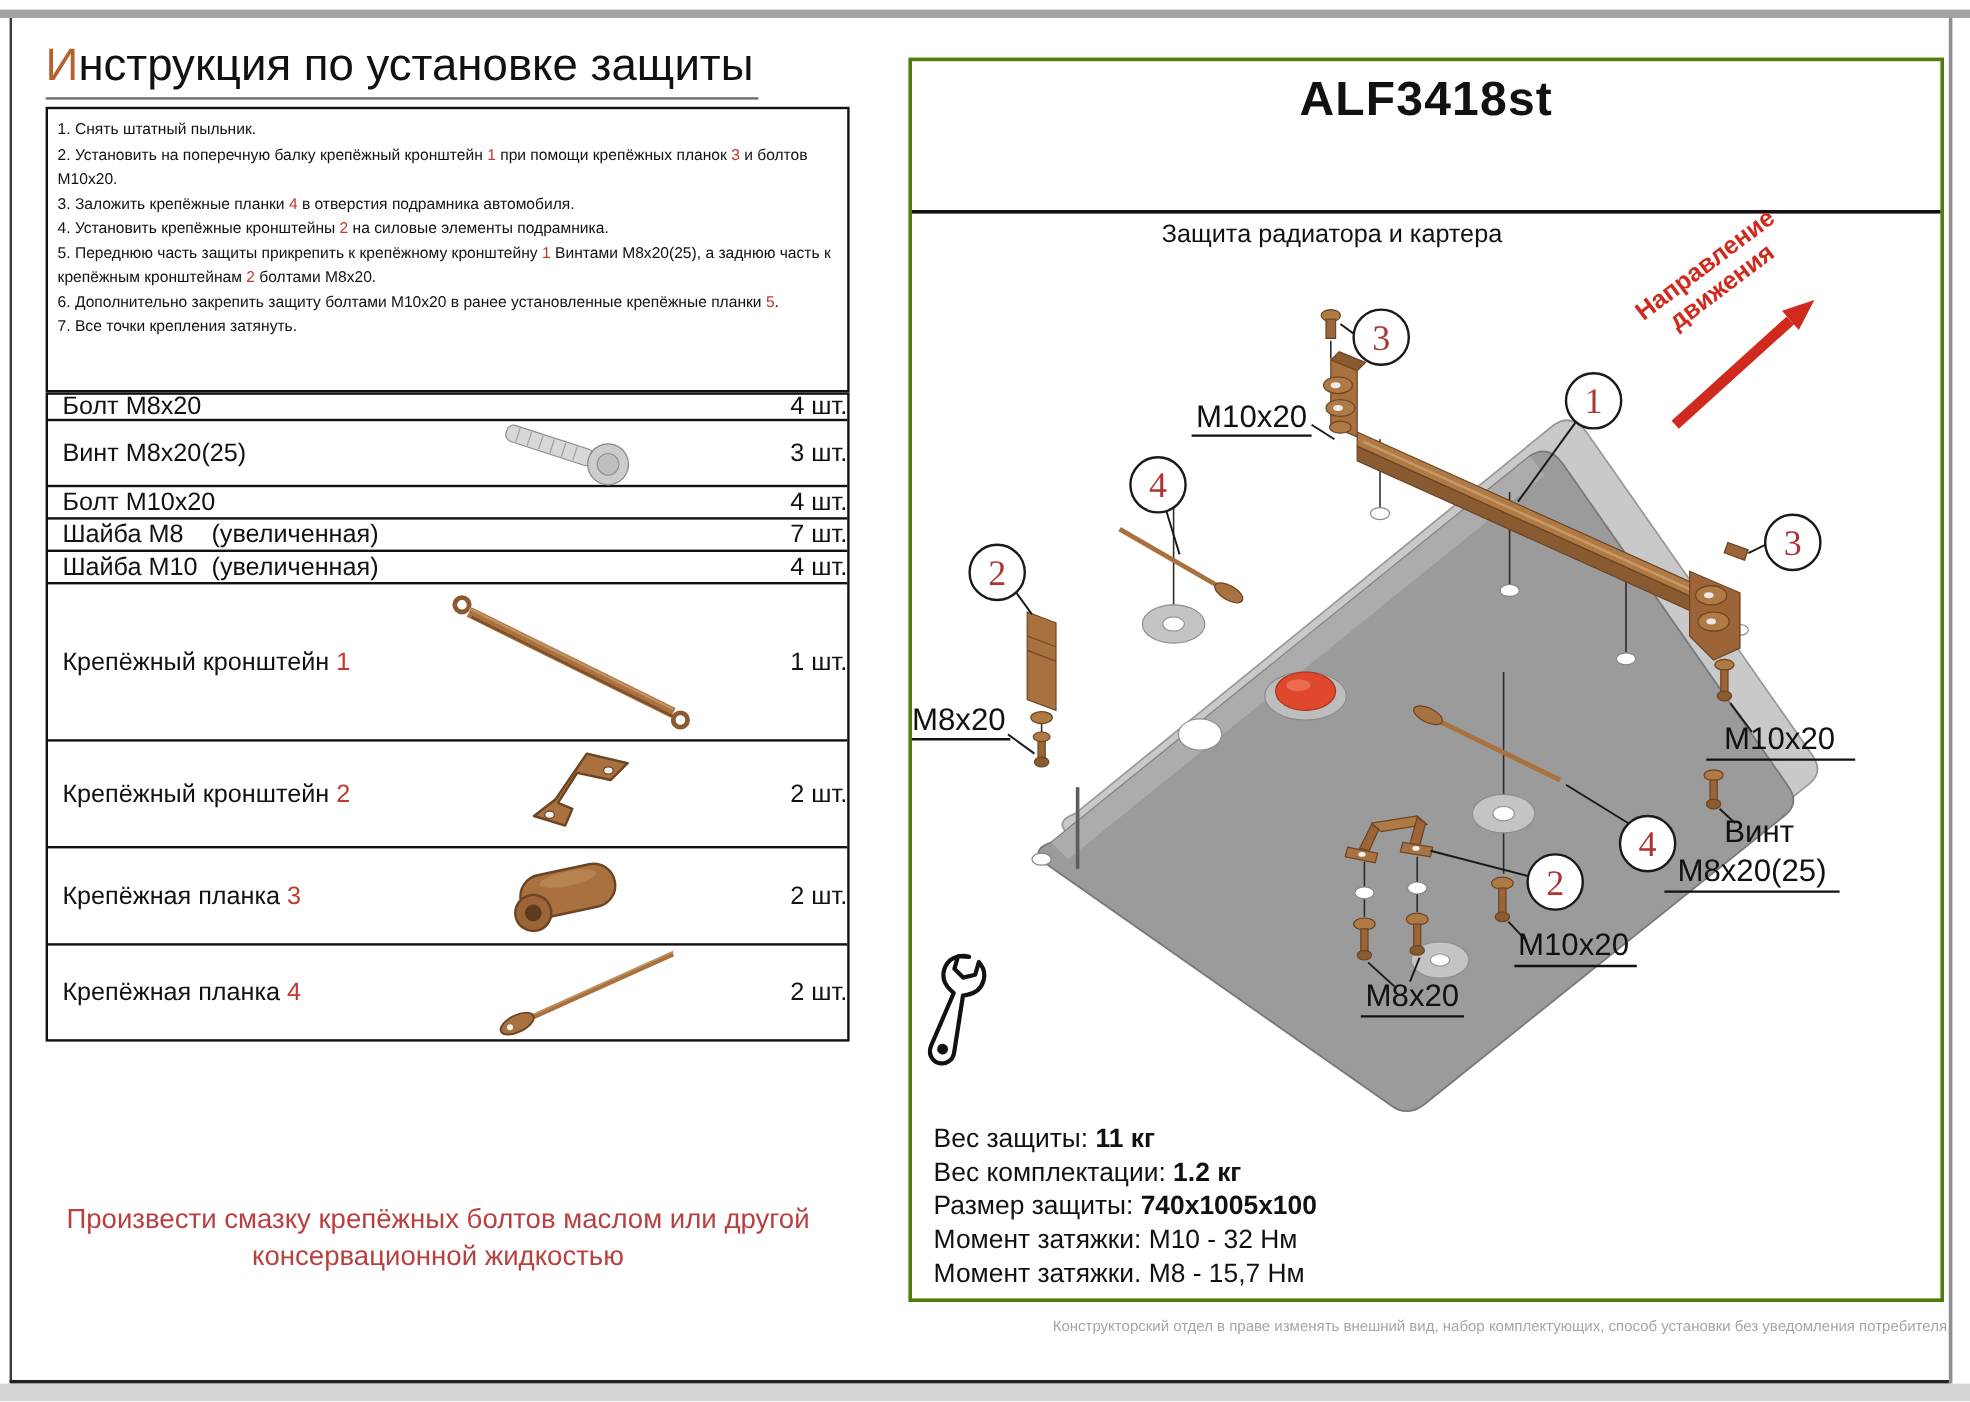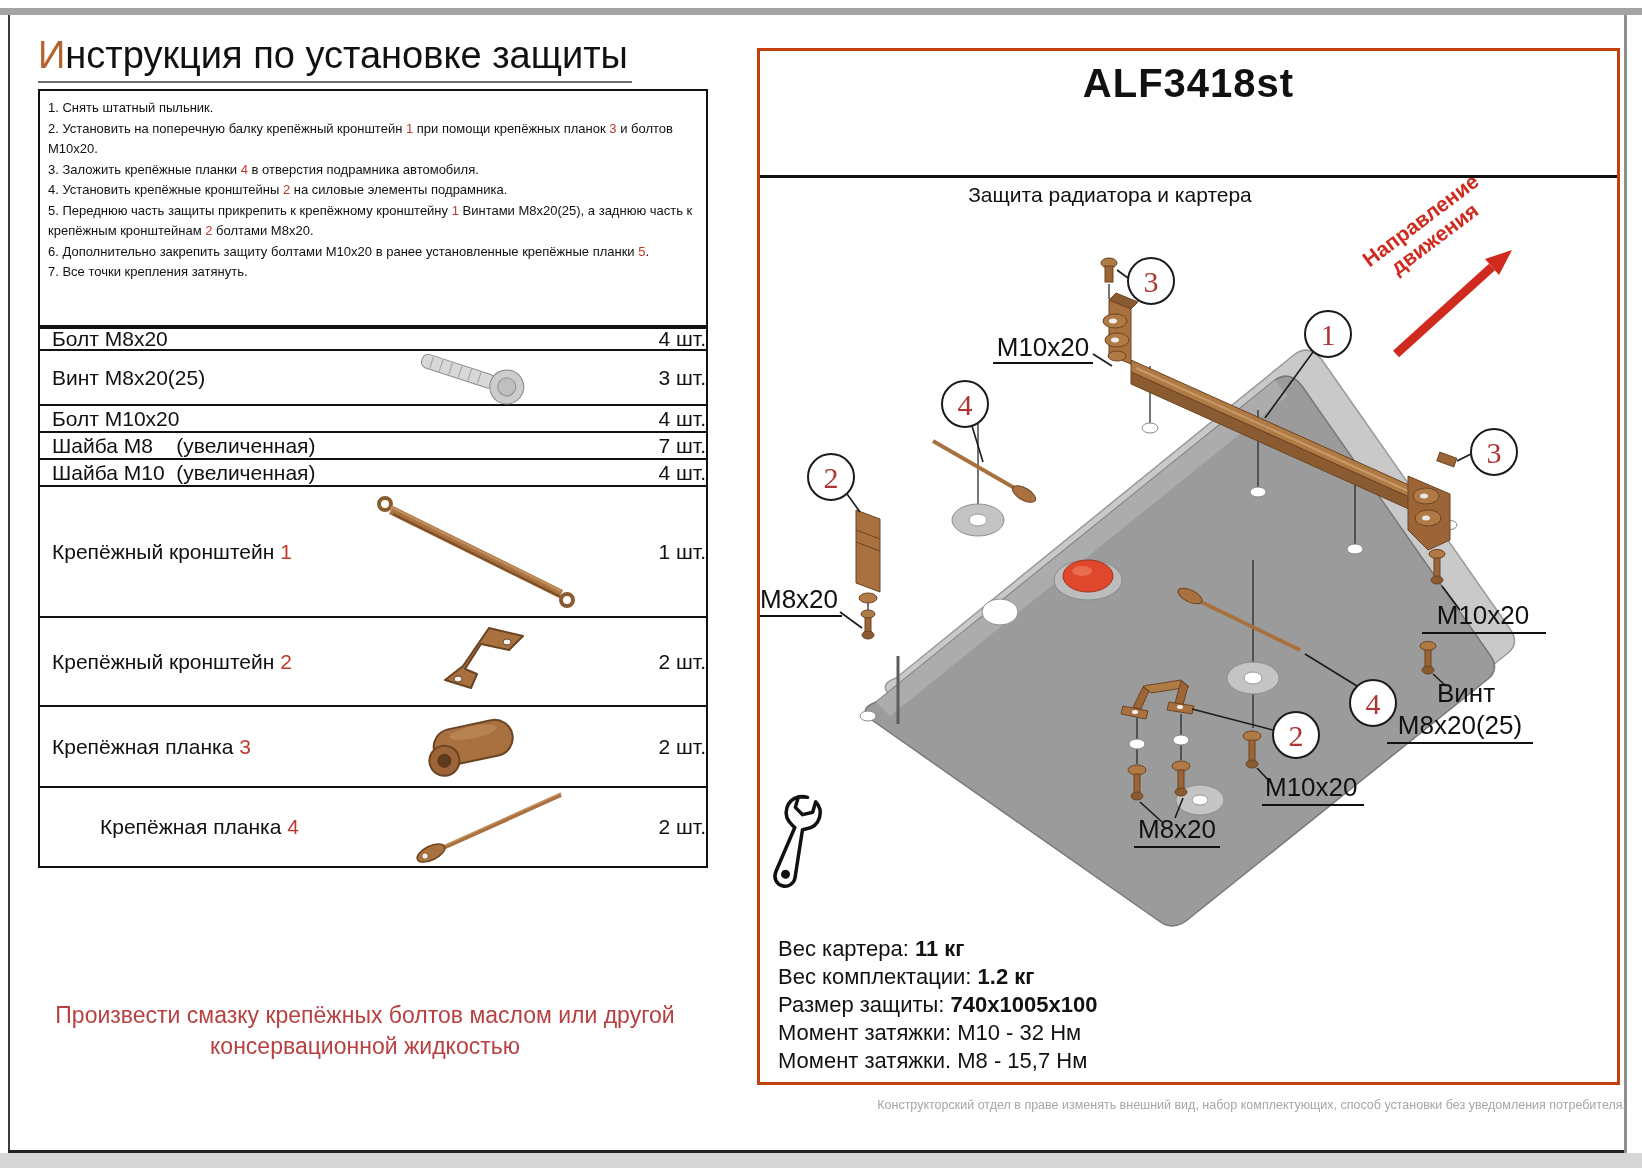--- a/index.html
+++ b/index.html
@@ -22,34 +22,34 @@
     font-size:13px;line-height:20.5px;box-sizing:content-box;}
   .step{white-space:normal;}
   .red-num{color:var(--red);}
 
   .parts-header{display:flex;justify-content:space-between;align-items:baseline;margin-top:3px;margin-bottom:3px;width:670px;}
   .parts-header .ph-title{font-size:33px;font-weight:700;}
   .parts-header .ph-qty{font-size:31px;font-weight:700;padding-right:4px;}
 
   .parts-table{width:666px;border:2px solid #111;}
   .part-row{position:relative;display:flex;align-items:center;border-bottom:2px solid #111;box-sizing:border-box;}
-  .part-row:last-child{border-bottom:none;margin-left:48px;}
+  .part-row:last-child{border-bottom:none;}
   .row-0{height:22px}.row-1{height:55px}.row-2{height:27px}.row-3{height:27px}.row-4{height:27px}
   .row-5{height:131px}.row-6{height:89px}.row-7{height:81px}.row-8{height:78px}
   .part-name{flex:1;padding-left:12px;font-size:21px;white-space:pre-wrap;}
   .part-qty{width:110px;text-align:right;font-size:21px;}
   .icon-wrap{position:absolute;top:50%;transform:translateY(-50%);line-height:0;}
   .ic-screw{right:165px}.ic-rod-bracket{right:125px}.ic-z-bracket{right:165px}
   .ic-oval-plate{right:180px}.ic-pin-rod{right:135px}
 
   .warning-text{position:absolute;left:55px;top:1000px;width:620px;text-align:center;
     color:var(--warning-red);font-size:23px;line-height:1.35;}
 
   
-  .panel{position:absolute;left:757px;top:48px;width:863px;height:1037px;border:3px solid #c2410c;box-sizing:border-box;background:#fff;}
+  .panel{position:absolute;left:757px;top:48px;width:863px;height:1037px;border:3px solid #4d7c0f;box-sizing:border-box;background:#fff;}
   .panel-header{position:relative;height:124px;border-bottom:3px solid #111;}
   .panel-code{text-align:center;font-size:40px;font-weight:700;padding-top:10px;letter-spacing:1px;}
   .panel-meta{display:flex;justify-content:space-between;padding:12px 14px 0 14px;font-size:21px;}
   .specs{position:absolute;left:18px;top:884px;font-size:22px;line-height:28px;}
   .spec-bold{font-weight:700;}
   .footer-note{position:absolute;right:16px;top:1098px;font-size:12.5px;color:#a6a6a6;}
 
   .diagram-svg{position:absolute;left:0;top:127px;}
   svg text{font-family:"Liberation Sans", sans-serif;}
   .callout-num{font-family:"Liberation Serif", serif;font-size:30px;fill:#b03434;}
@@ -359,21 +359,21 @@
         <line x1="374" y1="669" x2="460" y2="669" stroke="#111" stroke-width="2"></line>
       </g>
 
       <g transform="translate(4,612) rotate(16 32 55)">
         <path d="M30 6 C20 6 13 13 13 22 c0 7 4 12 10 15 l3 1.5 L20 86 c-0.8 7 4 12 10 12 s11 -5 10 -12 l-6 -47.5 3 -1.5 c6 -3 10 -8 10 -15 0 -6 -3 -11 -8 -14 l0 11 -9 5 -9 -5 0 -11 z" fill="#ffffff" stroke="#111" stroke-width="3.5" stroke-linejoin="round"></path>
         <circle cx="30" cy="86" r="4.5" fill="#111"></circle>
       </g>
     </svg>
 
     <div class="specs" id="specs">
-        <div class="spec-line"><span>Вес картера: </span><span class="spec-bold">11 кг</span></div>
+        <div class="spec-line"><span>Вес защиты: </span><span class="spec-bold">11 кг</span></div>
         <div class="spec-line"><span>Вес комплектации: </span><span class="spec-bold">1.2 кг</span></div>
         <div class="spec-line"><span>Размер защиты: </span><span class="spec-bold">740х1005х100</span></div>
         <div class="spec-line"><span>Момент затяжки: </span><span>М10 - 32 Нм</span></div>
         <div class="spec-line"><span>Момент затяжки. </span><span>М8 - 15,7 Нм</span></div>
       </div>
   </div>
 
   <div class="footer-note">Конструкторский отдел в праве изменять внешний вид, набор комплектующих, способ установки без уведомления потребителя.</div>
 </div>
 

